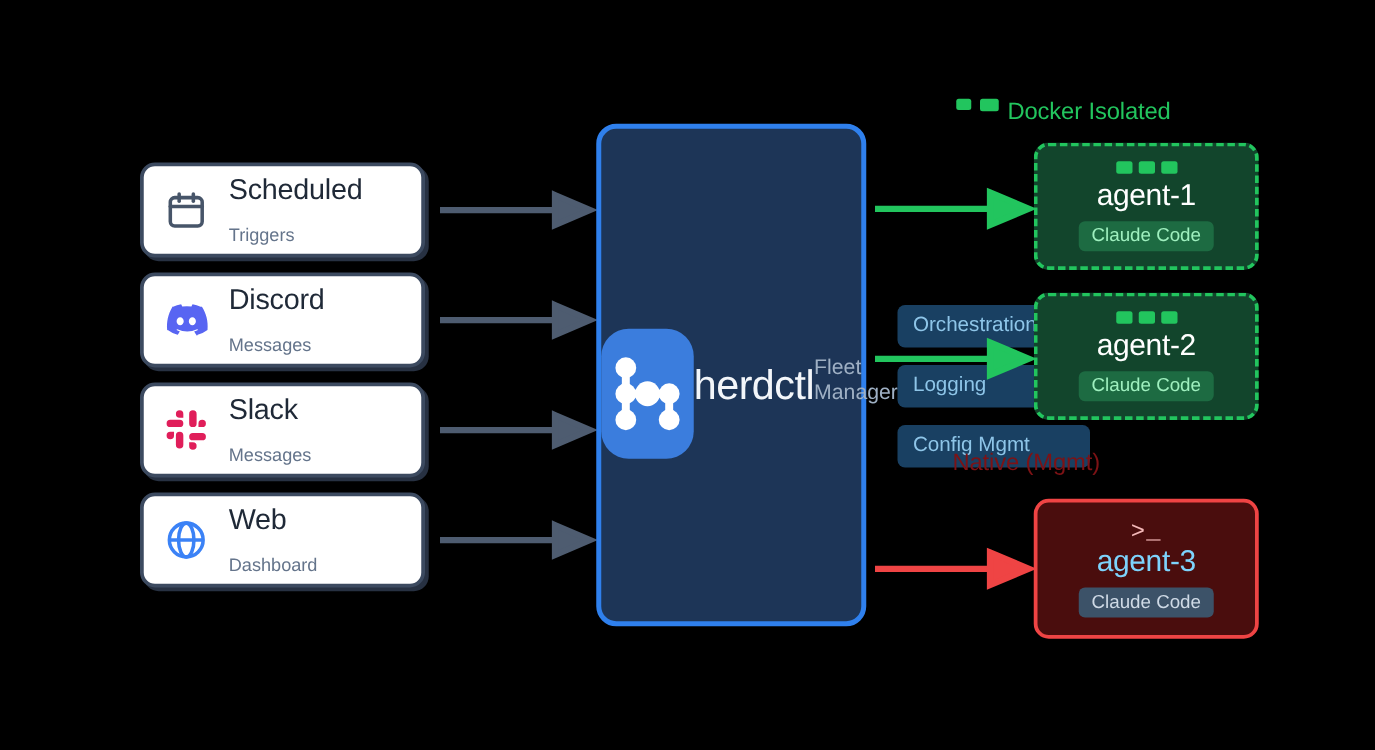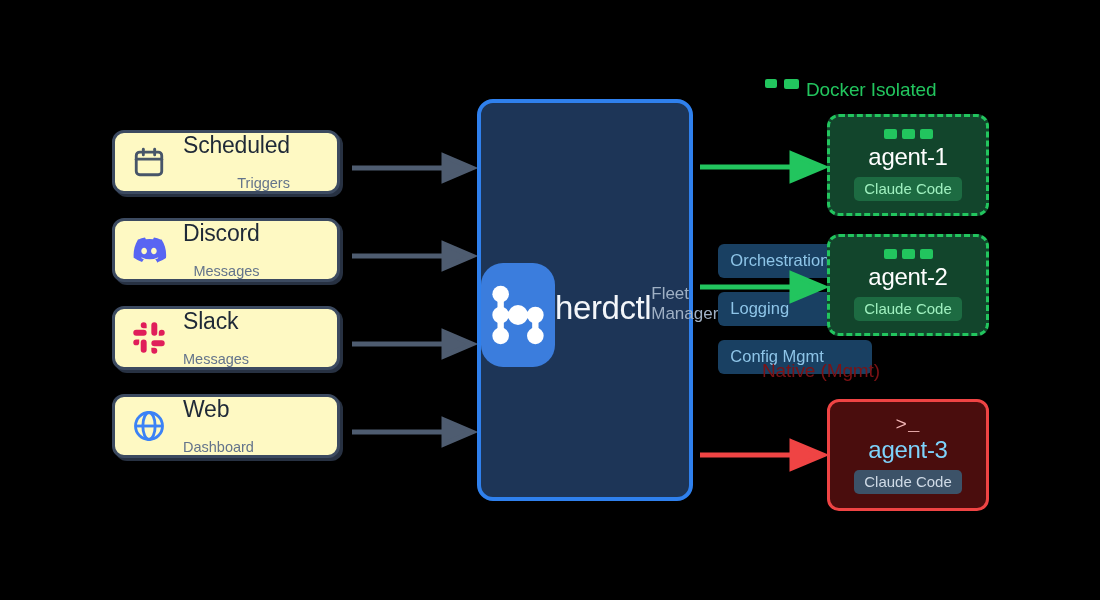--- a/index.html
+++ b/index.html
@@ -18,23 +18,23 @@
     height: 600px;
     background: #000000;
     overflow: hidden;
   }
 
   
   .source-card {
     position: absolute;
     left: 112px;
     width: 228px;
-    height: 64px;
+    height: 76px;
     box-sizing: border-box;
-    background: #fef9c3;
+    background: #ffffff;
     border: 3px solid #3c4a60;
     border-radius: 12px;
     display: flex;
     align-items: center;
     padding: 0 14px;
     box-shadow: 3px 3px 0 rgba(46,58,78,0.85);
   }
   .source-card .ico {
     width: 40px;
     height: 40px;
@@ -47,21 +47,20 @@
   .source-text { display: flex; flex-direction: column; line-height: 1.05; }
   .source-title {
     font-size: 23px;
     color: #1f2937;
     letter-spacing: -0.2px;
   }
   .source-sub {
     font-size: 14.5px;
     color: #64748b;
     margin-top: 19px;
-    text-align: right;
   }
 
   
   #center-panel {
     position: absolute;
     left: 477px;
     top: 99px;
     width: 216px;
     height: 402px;
     box-sizing: border-box;
@@ -127,21 +126,21 @@
     display: inline-block;
     background: #22c55e;
     border-radius: 2px;
   }
   #docker-label .sq.a { width: 12px; height: 9px; }
   #docker-label .sq.b { width: 15px; height: 10px; }
 
   .agent-box {
     position: absolute;
     left: 827px;
-    width: 162px;
+    width: 180px;
     box-sizing: border-box;
     display: flex;
     flex-direction: column;
     align-items: center;
     border-radius: 12px;
   }
   .agent-docker {
     height: 102px;
     background: #12452c;
     border: 3px dashed #22c55e;

